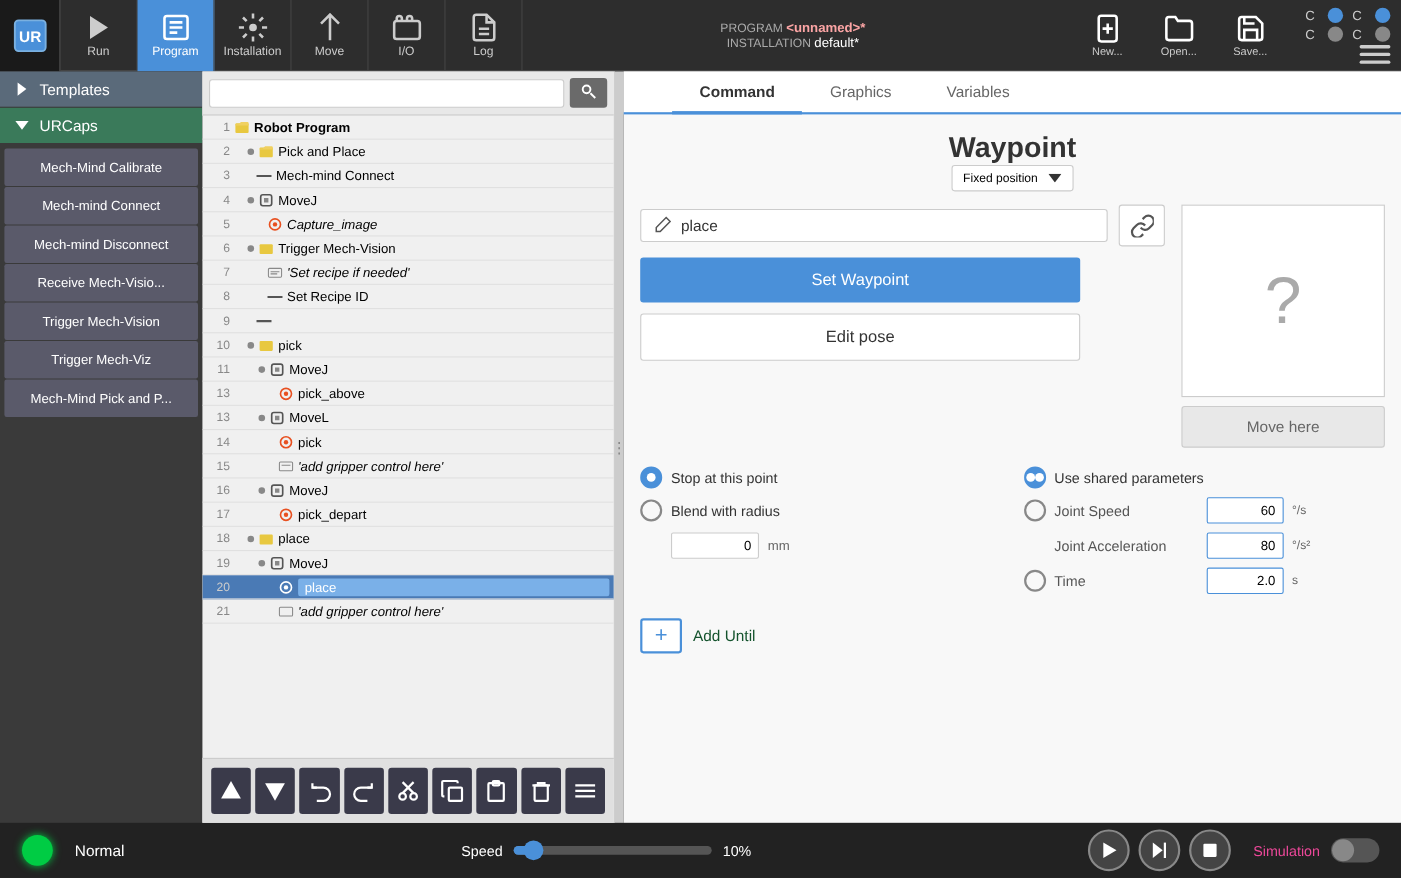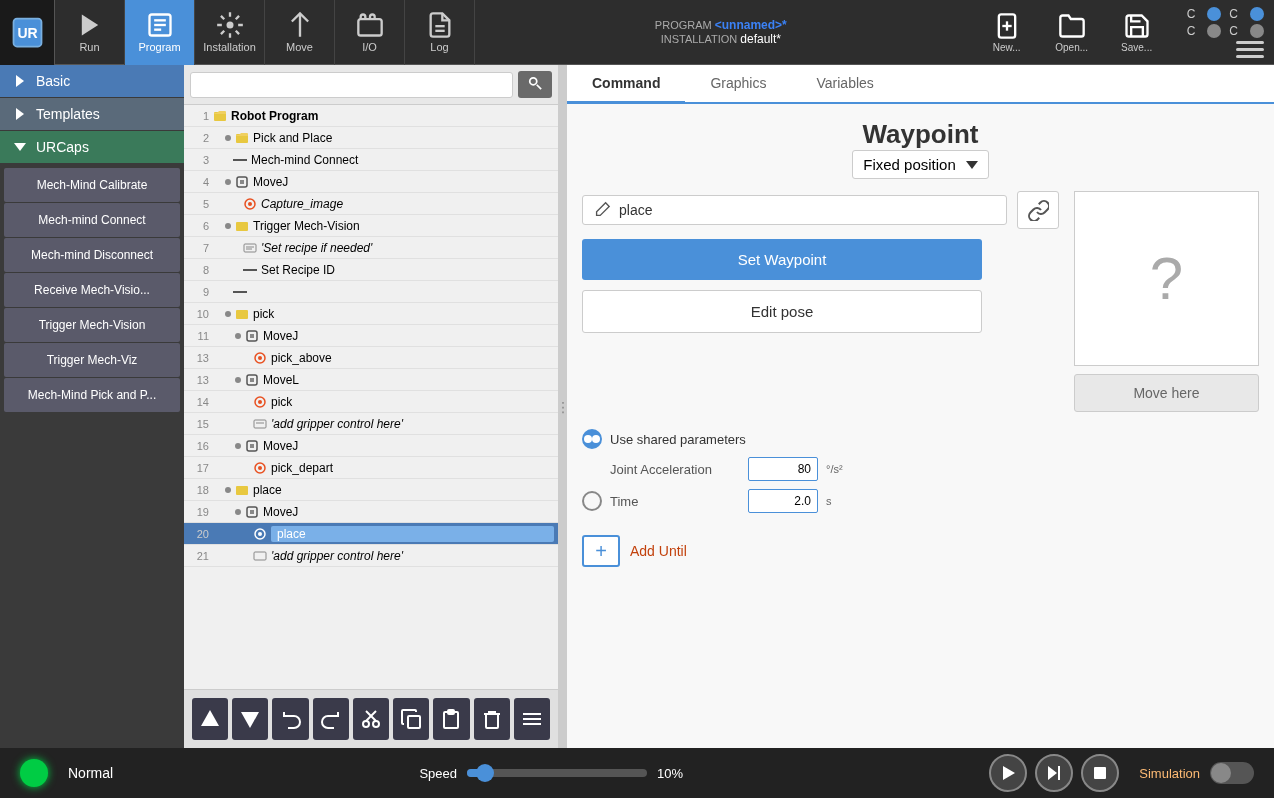--- a/index.html
+++ b/index.html
@@ -118,31 +118,31 @@
     .right-panel {
       flex: 1; background: #f8f8f8; display: flex; flex-direction: column;
     }
     .panel-tabs {
       display: flex; background: white; border-bottom: 2px solid #4a90d9;
     }
     .panel-tab {
       padding: 10px 25px; cursor: pointer; font-size: 14px; color: #666;
       border-bottom: 3px solid transparent; margin-bottom: -2px;
     }
-    .panel-tab.active { color: #333; border-bottom-color: #4a90d9; font-weight: bold; }
+    .panel-tab.active { color: #333; border-bottom-color: #4a90d9; font-weight: bold; margin-left: 44px; }
     .panel-content {
       flex: 1; padding: 15px; display: flex; flex-direction: column; gap: 12px;
     }
     .panel-header {
       display: flex; align-items: center; justify-content: space-between; flex-direction: column;
     }
     .waypoint-title { font-size: 26px; font-weight: bold; color: #333; }
     .pos-dropdown {
       display: flex; align-items: center; border: 1px solid #ccc; border-radius: 3px;
-      background: white; padding: 5px 10px; cursor: pointer; font-size: 15px; gap: 10px;
+      background: white; padding: 5px 10px; cursor: pointer; font-size: 11px; gap: 10px;
     }
 
     .waypoint-row {
       display: flex; align-items: center; gap: 10px;
     }
     .wp-name-box {
       display: flex; align-items: center; border: 1px solid #ccc;
       background: white; padding: 5px 10px; border-radius: 3px; gap: 8px;
       flex: 1;
     }
@@ -218,21 +218,21 @@
     .param-unit { font-size: 11px; color: #666; }
 
     .add-until-row {
       display: flex; align-items: center; gap: 10px; margin-top: 10px;
     }
     .add-until-btn {
       width: 38px; height: 32px; border: 2px solid #4a90d9; background: white;
       color: #4a90d9; font-size: 20px; cursor: pointer; display: flex;
       align-items: center; justify-content: center; border-radius: 3px;
     }
-    .add-until-label { font-size: 14px; color: #c2410c; }
+    .add-until-label { font-size: 14px; color: #14532d; }
 
     
     .tree-toolbar {
       display: flex; align-items: center; justify-content: center; gap: 4px;
       padding: 8px; background: #e0e0e0; border-top: 1px solid #ccc;
     }
     .toolbar-btn {
       width: 42px; height: 42px; background: #3a3a4a; color: white;
       border: none; cursor: pointer; display: flex; align-items: center;
       justify-content: center; border-radius: 3px;
@@ -272,21 +272,21 @@
     }
     .play-btn {
       width: 38px; height: 38px; border-radius: 50%; border: 2px solid #888;
       background: #444; color: white; cursor: pointer;
       display: flex; align-items: center; justify-content: center;
     }
     .play-btn svg { width: 18px; height: 18px; }
     .simulation-section {
       display: flex; align-items: center; gap: 10px;
     }
-    .sim-label { color: #fdba74; font-size: 13px; }
+    .sim-label { color: #ec4899; font-size: 13px; }
     .toggle-track {
       width: 44px; height: 22px; background: #555; border-radius: 11px;
       position: relative;
     }
     .toggle-thumb {
       width: 20px; height: 20px; border-radius: 50%; background: #888;
       position: absolute; top: 1px; left: 1px;
     }
 
     .drag-handle {
@@ -347,21 +347,21 @@
       <svg viewBox="0 0 24 24" fill="none" stroke="currentColor" stroke-width="2">
           <path d="M14 2H6a2 2 0 00-2 2v16a2 2 0 002 2h12a2 2 0 002-2V8z"></path>
           <polyline points="14,2 14,8 20,8"></polyline>
           <line x1="16" y1="13" x2="8" y2="13"></line>
           <line x1="16" y1="17" x2="8" y2="17"></line>
         </svg>
       <span>Log</span>
     </div>
   </div>
   <div class="top-bar-info">
-    <div><span style="color:#aaa;font-size:11px;">PROGRAM</span> <span style="color:#3b82f6;font-size:12px;font-weight:bold;">&lt;unnamed&gt;*</span></div>
+    <div><span style="color:#aaa;font-size:11px;">PROGRAM</span> <span style="color:#fca5a5;font-size:12px;font-weight:bold;">&lt;unnamed&gt;*</span></div>
     <div><span style="color:#aaa;font-size:11px;">INSTALLATION</span> <span style="color:white;font-size:12px;">default*</span></div>
   </div>
   <div class="top-bar-actions">
     <div class="tb-action">
       <svg viewBox="0 0 24 24" fill="none" stroke="white" stroke-width="2">
           <rect x="5" y="2" width="14" height="20" rx="2"></rect>
           <line x1="12" y1="8" x2="12" y2="16"></line>
           <line x1="8" y1="12" x2="16" y2="12"></line>
         </svg>
       <span>New...</span>
@@ -398,26 +398,20 @@
       <span></span>
       <span></span>
       <span></span>
     </div>
   </div>
 </div>
 
 <div class="main-area">
 
   <div class="sidebar">
-    <div class="sidebar-btn" style="background:#4a7ab5;">
-      <svg viewBox="0 0 16 16" fill="white">
-          <polygon points="4,2 12,8 4,14"></polygon>
-        </svg>
-      <span>Basic</span>
-    </div>
     <div class="sidebar-btn templates">
       <svg viewBox="0 0 16 16" fill="white">
           <polygon points="4,2 12,8 4,14"></polygon>
         </svg>
       <span>Templates</span>
     </div>
     <div class="sidebar-btn urcaps">
       <svg viewBox="0 0 16 16" fill="white">
           <polygon points="2,4 14,4 8,12"></polygon>
         </svg>
@@ -790,27 +784,47 @@
         <div style="display:flex;flex-direction:column;gap:8px;align-items:center;">
           <div class="preview-box">
             <span class="question-mark">?</span>
           </div>
           <button class="move-here-btn">Move here</button>
         </div>
       </div>
 
       <div class="params-section">
 
+        <div class="params-left">
+          <div class="radio-option">
+            <div class="radio-circle active"></div>
+            <span class="radio-label">Stop at this point</span>
+          </div>
+          <div class="radio-option">
+            <div class="radio-circle"></div>
+            <span class="radio-label">Blend with radius</span>
+          </div>
+          <div class="blend-row">
+            <input type="text" class="blend-input" value="0" style="">
+            <span class="unit-label">mm</span>
+          </div>
+        </div>
 
         <div class="params-right">
           <div class="radio-option">
             <div class="radio-circle active" style="border-color:#4a90d9;background:#4a90d9;">
               <span style="width:8px;height:8px;border-radius:50%;background:white;display:block;"></span>
             </div>
             <span class="radio-label">Use shared parameters</span>
+          </div>
+          <div class="param-row">
+            <div class="radio-circle" style="width:20px;height:20px;"></div>
+            <span class="param-label">Joint Speed</span>
+            <input type="text" class="param-input" value="60" style="">
+            <span class="param-unit">°/s</span>
           </div>
           <div class="param-row">
             <div style="width:20px;"></div>
             <span class="param-label">Joint Acceleration</span>
             <input type="text" class="param-input" value="80" style="">
             <span class="param-unit">°/s²</span>
           </div>
           <div class="param-row">
             <div class="radio-circle" style="width:20px;height:20px;"></div>
             <span class="param-label">Time</span>

